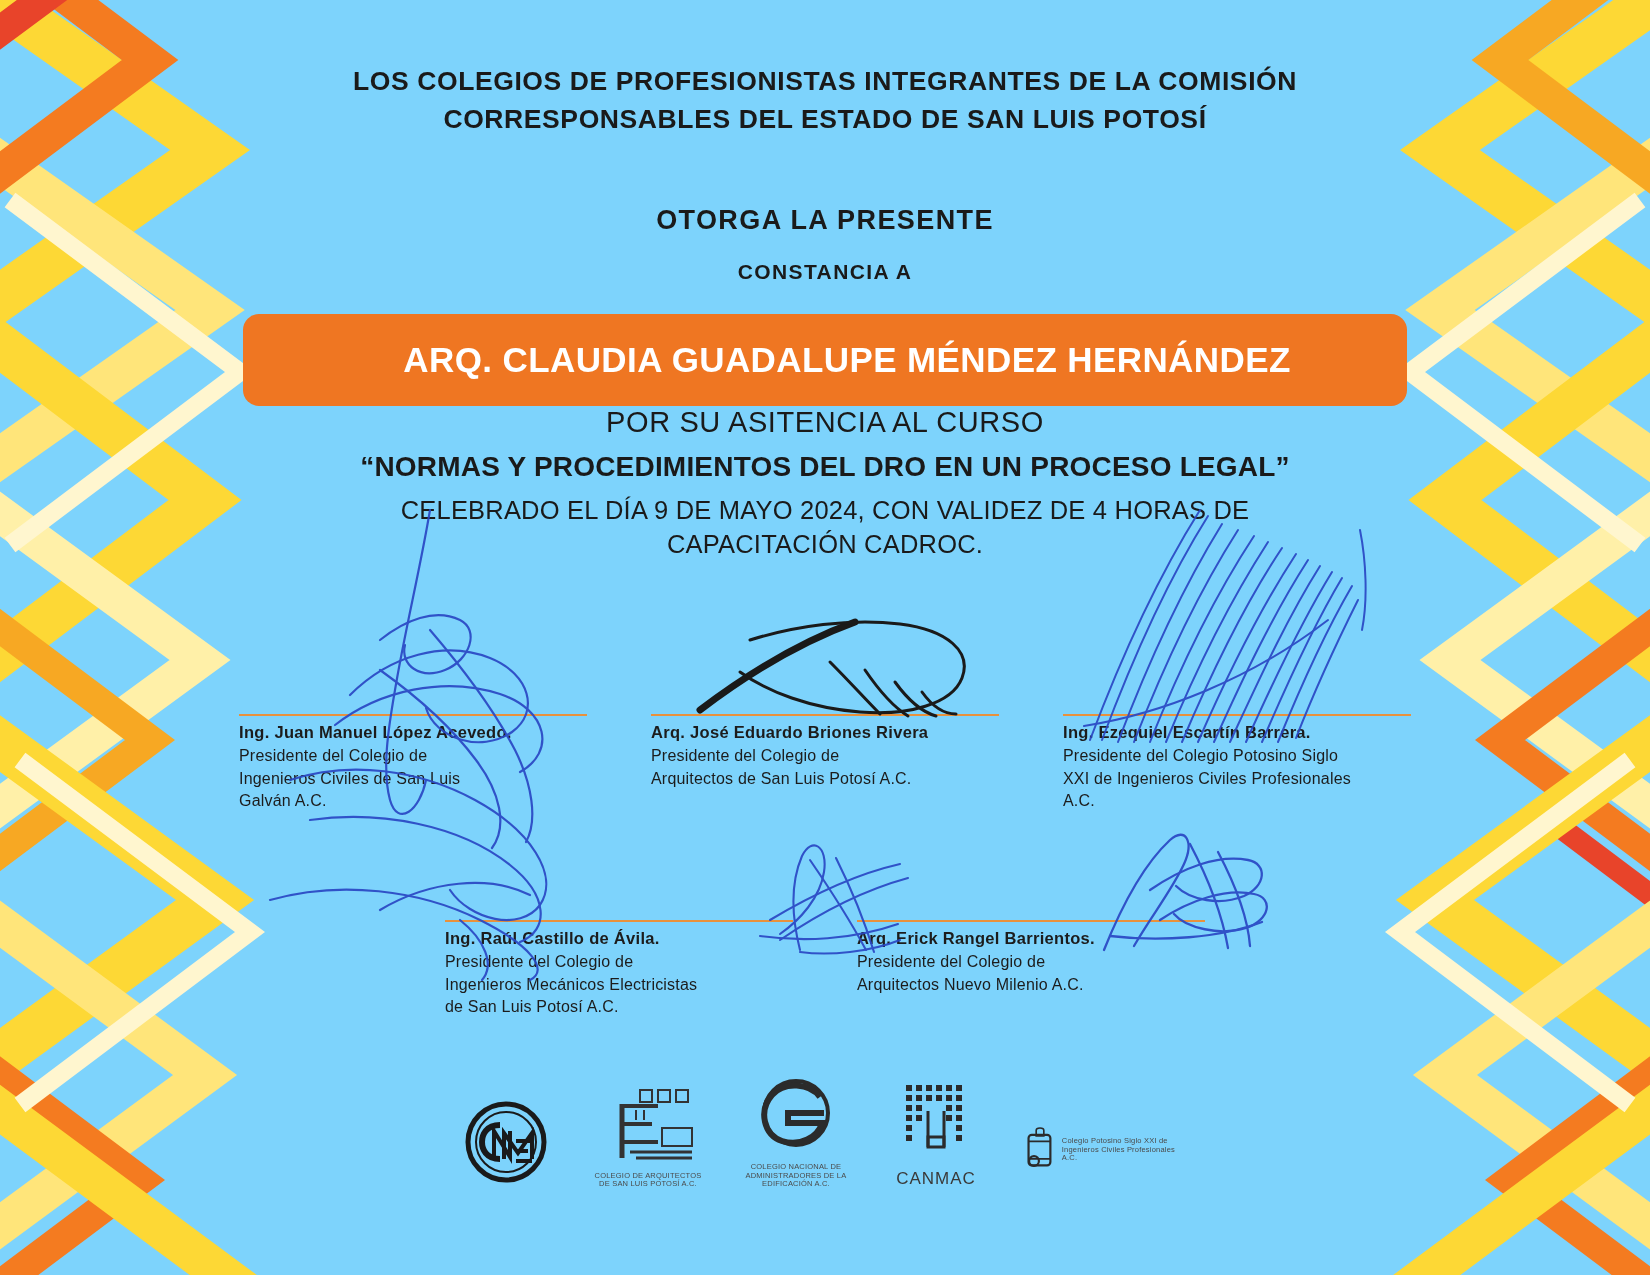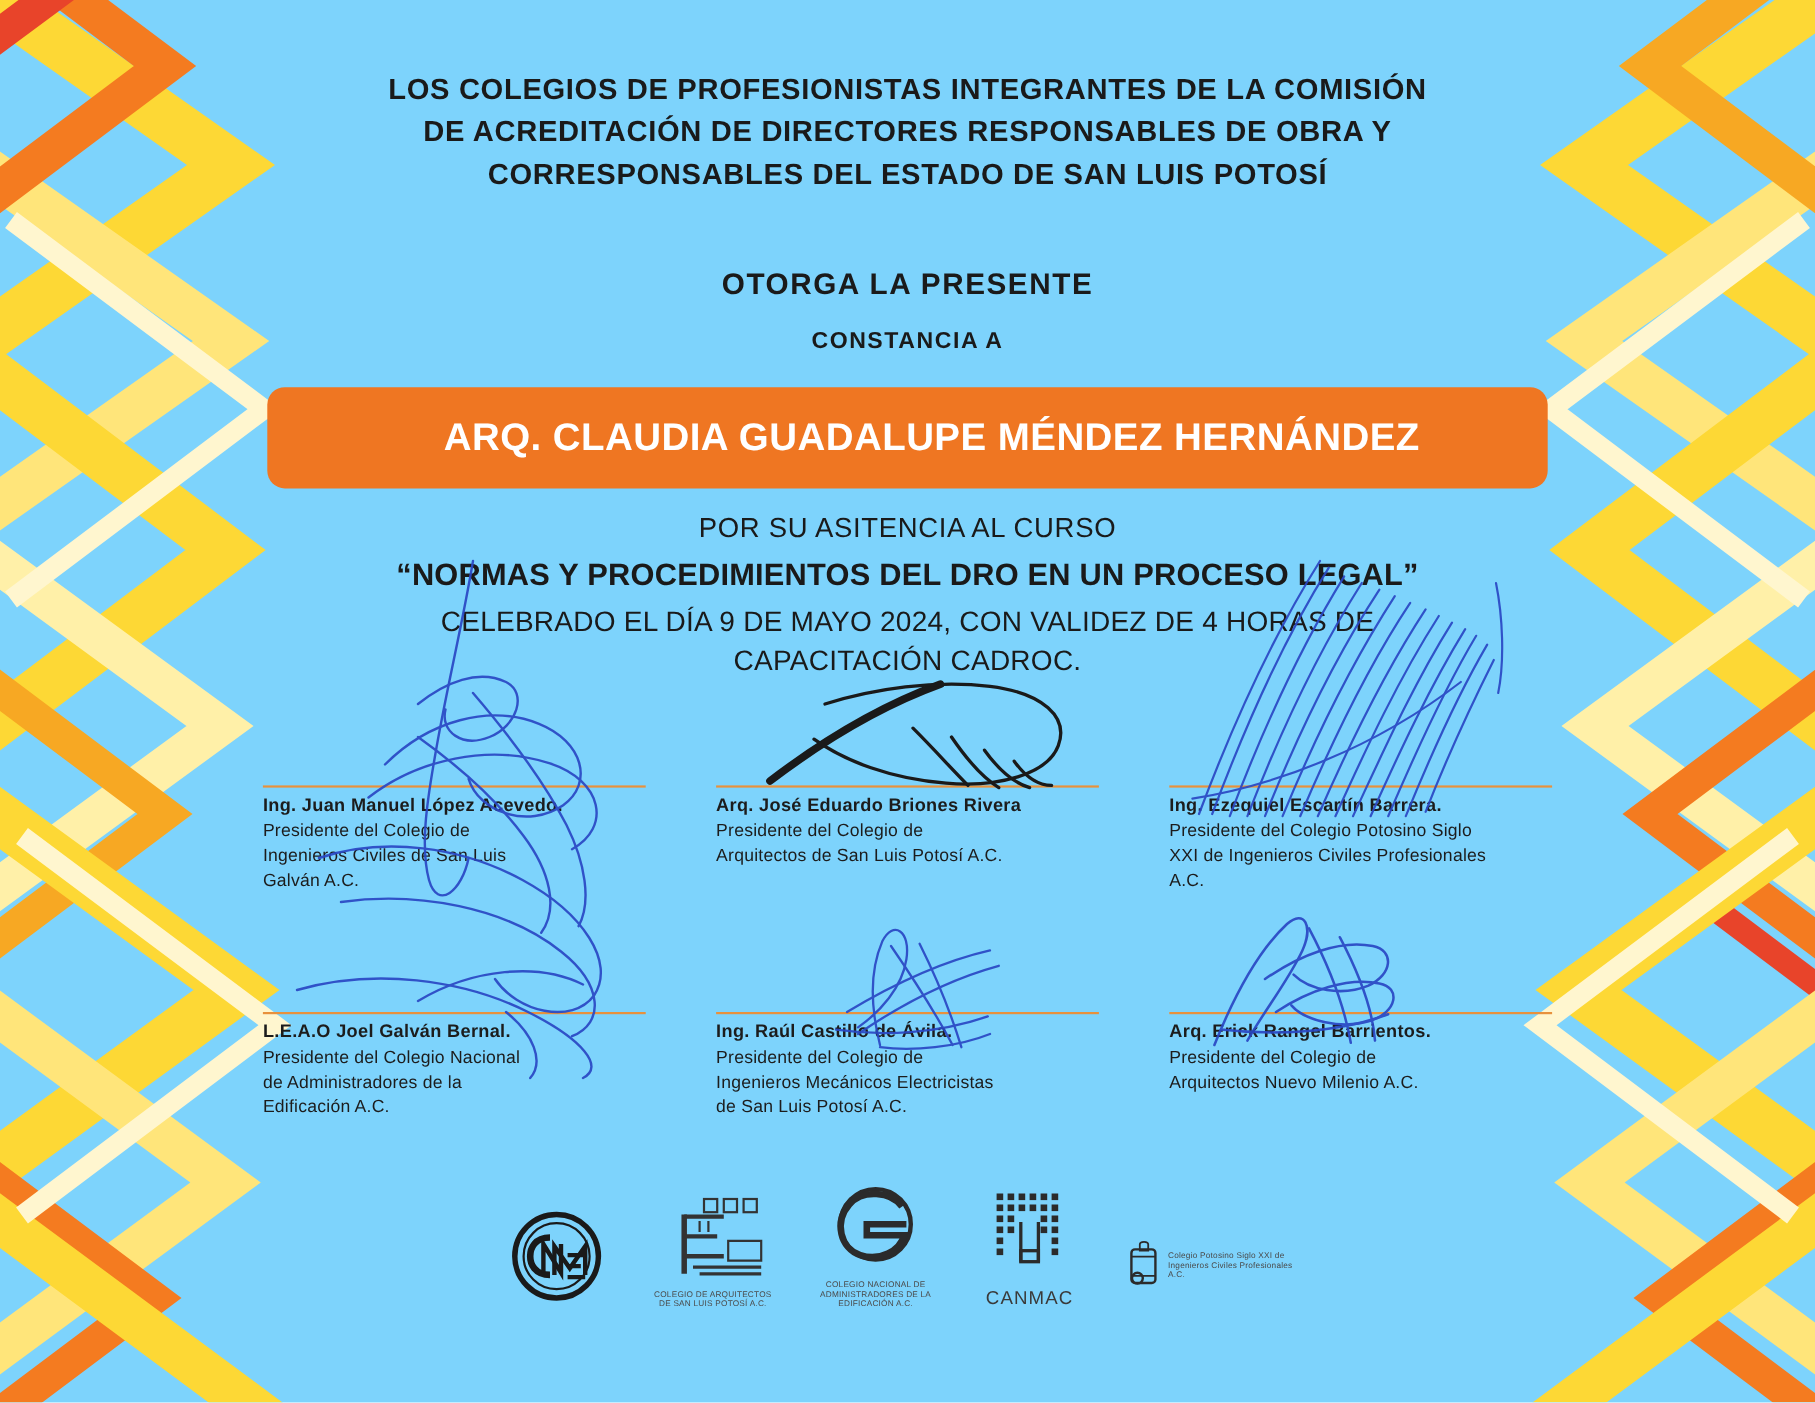--- a/index.html
+++ b/index.html
@@ -75,22 +75,21 @@
     align-items: center;
     justify-content: center;
     color: #ffffff;
     font-size: 35px;
     font-weight: bold;
     letter-spacing: 0.4px;
     padding-left: 44px;
   }
 
   .porsu {
-    margin-top: 22px;
-    font-size: 25px;
+    font-size: 29px;
     color: #1a1a1a;
     letter-spacing: 0.6px;
   }
   .coursename {
     margin-top: 12px;
     font-size: 28px;
     font-weight: bold;
     color: #1a1a1a;
     letter-spacing: 0.2px;
   }
@@ -219,21 +218,20 @@
         <path d="M290 200 L60 372 L290 545" stroke="#fff6cf" stroke-width="18"></path>
         <path d="M280 760 L50 932 L280 1105" stroke="#fff6cf" stroke-width="18"></path>
       </g>
     </svg>
   </div>
 
   <div class="content">
 
     <div class="heading">
       <span class="l">LOS COLEGIOS DE PROFESIONISTAS INTEGRANTES DE LA COMISIÓN</span>
-      <span class="l">DE ACREDITACIÓN DE DIRECTORES RESPONSABLES DE OBRA Y</span>
       <span class="l">CORRESPONSABLES DEL ESTADO DE SAN LUIS POTOSÍ</span>
     </div>
 
     <div class="otorga">OTORGA LA PRESENTE</div>
     <div class="constancia">CONSTANCIA A</div>
 
     <div class="namebar">
       <span>ARQ. CLAUDIA GUADALUPE MÉNDEZ HERNÁNDEZ</span>
     </div>
 
@@ -271,29 +269,20 @@
           <div>Presidente del Colegio Potosino Siglo</div>
           <div>XXI de Ingenieros Civiles Profesionales</div>
           <div>A.C.</div>
         </div>
       </div>
     </div>
   </div>
 
   <div class="sigs row2">
     <div class="sigrow">
-      <div class="sigblock">
-        <div class="sigline"></div>
-        <div class="signame">L.E.A.O Joel Galván Bernal.</div>
-        <div class="sigrole">
-          <div>Presidente del Colegio Nacional</div>
-          <div>de Administradores de la</div>
-          <div>Edificación A.C.</div>
-        </div>
-      </div>
       <div class="sigblock">
         <div class="sigline"></div>
         <div class="signame">Ing. Raúl Castillo de Ávila.</div>
         <div class="sigrole">
           <div>Presidente del Colegio de</div>
           <div>Ingenieros Mecánicos Electricistas</div>
           <div>de San Luis Potosí A.C.</div>
         </div>
       </div>
       <div class="sigblock">

